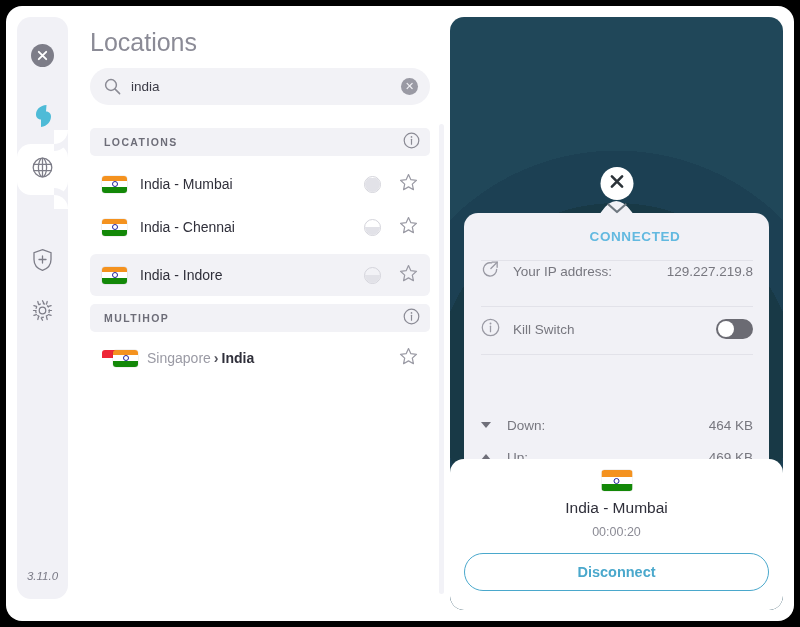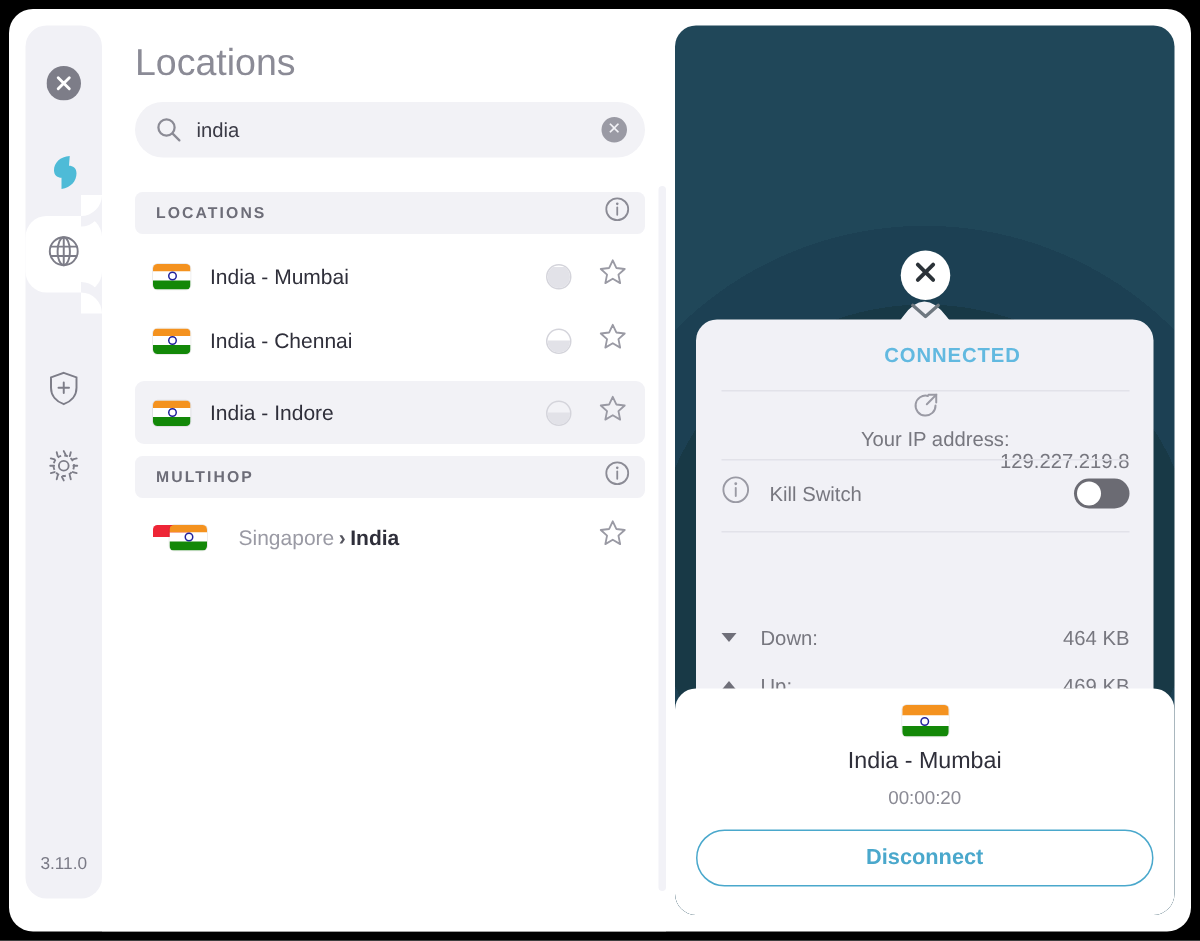--- a/index.html
+++ b/index.html
@@ -36,21 +36,21 @@
   }
   .side-btn.active::before { top: -14px; border-bottom-right-radius: 14px; box-shadow: 0 7px 0 0 #f1f1f6; }
   .side-btn.active::after  { bottom: -14px; border-top-right-radius: 14px; box-shadow: 0 -7px 0 0 #f1f1f6; }
   #side-close  { top: 15px; }
   #side-logo   { top: 75px; }
   #side-globe  { top: 127px; }
   #side-shield { top: 219px; }
   #side-gear   { top: 270px; }
   #version-label {
     position: absolute; left: 0; bottom: 17px; width: 51px;
-    text-align: center; font-size: 11.5px; color: #7a7a86;
+    text-align: center; font-size: 11.5px; color: #7a7a86; font-style: italic;
   }
 
   
   #left-panel { position: absolute; left: 62px; top: 0; width: 376px; height: 615px; background:#fff; }
   #page-title {
     position: absolute; left: 22px; top: 22px;
     font-size: 25px; color: #8b8b96; font-weight: 400;
   }
   #search-bar {
     position: absolute; left: 22px; top: 62px;
@@ -104,21 +104,21 @@
     width:6px; height:6px; border-radius:50%; border:1.6px solid #23239c;
   }
   .flag-sg { position:absolute; left:0; top:0; width:25px; height:17px; border-radius:3px; overflow:hidden; }
   .flag-sg .top { position:absolute; left:0; right:0; top:0; height:50%; background:#ee2536; }
   .flag-sg .bot { position:absolute; left:0; right:0; bottom:0; height:50%; background:#fff; }
   .flag-pair { position: relative; width: 40px; height: 17px; margin-left: 12px; flex: none; }
   .flag-pair .back  { position:absolute; left:0; top:0; }
   .flag-pair .front { position:absolute; left:11px; top:0; margin-left:0; }
 
   .loc-name { margin-left: 13px; font-size: 14px; color: #2f2f3a; }
-  .mh-name  { margin-left: 17px; font-size: 14px; color: #9a9aa4; }
+  .mh-name  { margin-left: 5px; font-size: 14px; color: #9a9aa4; }
   .mh-name b { color: #2f2f3a; font-weight: 700; }
   .mh-name .sep { color: #55555f; margin: 0 3px; font-weight: 700; }
 
   .load-dot {
     margin-left: auto; width: 17px; height: 17px; border-radius: 50%;
     border: 1.3px solid #d4d4db; position: relative; overflow: hidden; flex:none;
   }
   .load-dot i { position: absolute; left: 0; right: 0; bottom: 0; background: #e2e2e8; display:block; }
 
   .star { margin-left: 18px; margin-right: 12px; flex: none; }
@@ -167,21 +167,21 @@
     letter-spacing: .6px; color: #62b9e0;
   }
 
   .detail-row {
     position: absolute; left: 31px; width: 272px; height: 44px;
     display: flex; align-items: center;
   }
   .detail-row .dlabel { margin-left: 13px; font-size: 13.5px; color: #77777f; }
   .detail-row .dvalue { margin-left: auto; font-size: 13.5px; color: #77777f; }
   .divider { position: absolute; left: 31px; width: 272px; height: 1px; background: #e2e2e9; }
-  #row-ip     { top: 244px; flex-direction: column; }
+  #row-ip     { top: 232px; }
   #div-1      { top: 243px; }
   #div-2      { top: 289px; }
   #row-kill   { top: 290px; }
   #div-3      { top: 337px; }
   #row-secure { top: 338px; }
   #row-down   { top: 386px; }
   #row-up     { top: 418px; }
   #row-down .dlabel, #row-up .dlabel { margin-left: 16px; }
 
   .toggle { margin-left: auto; width: 37px; height: 20px; border-radius: 10px; position: relative; flex:none; }

